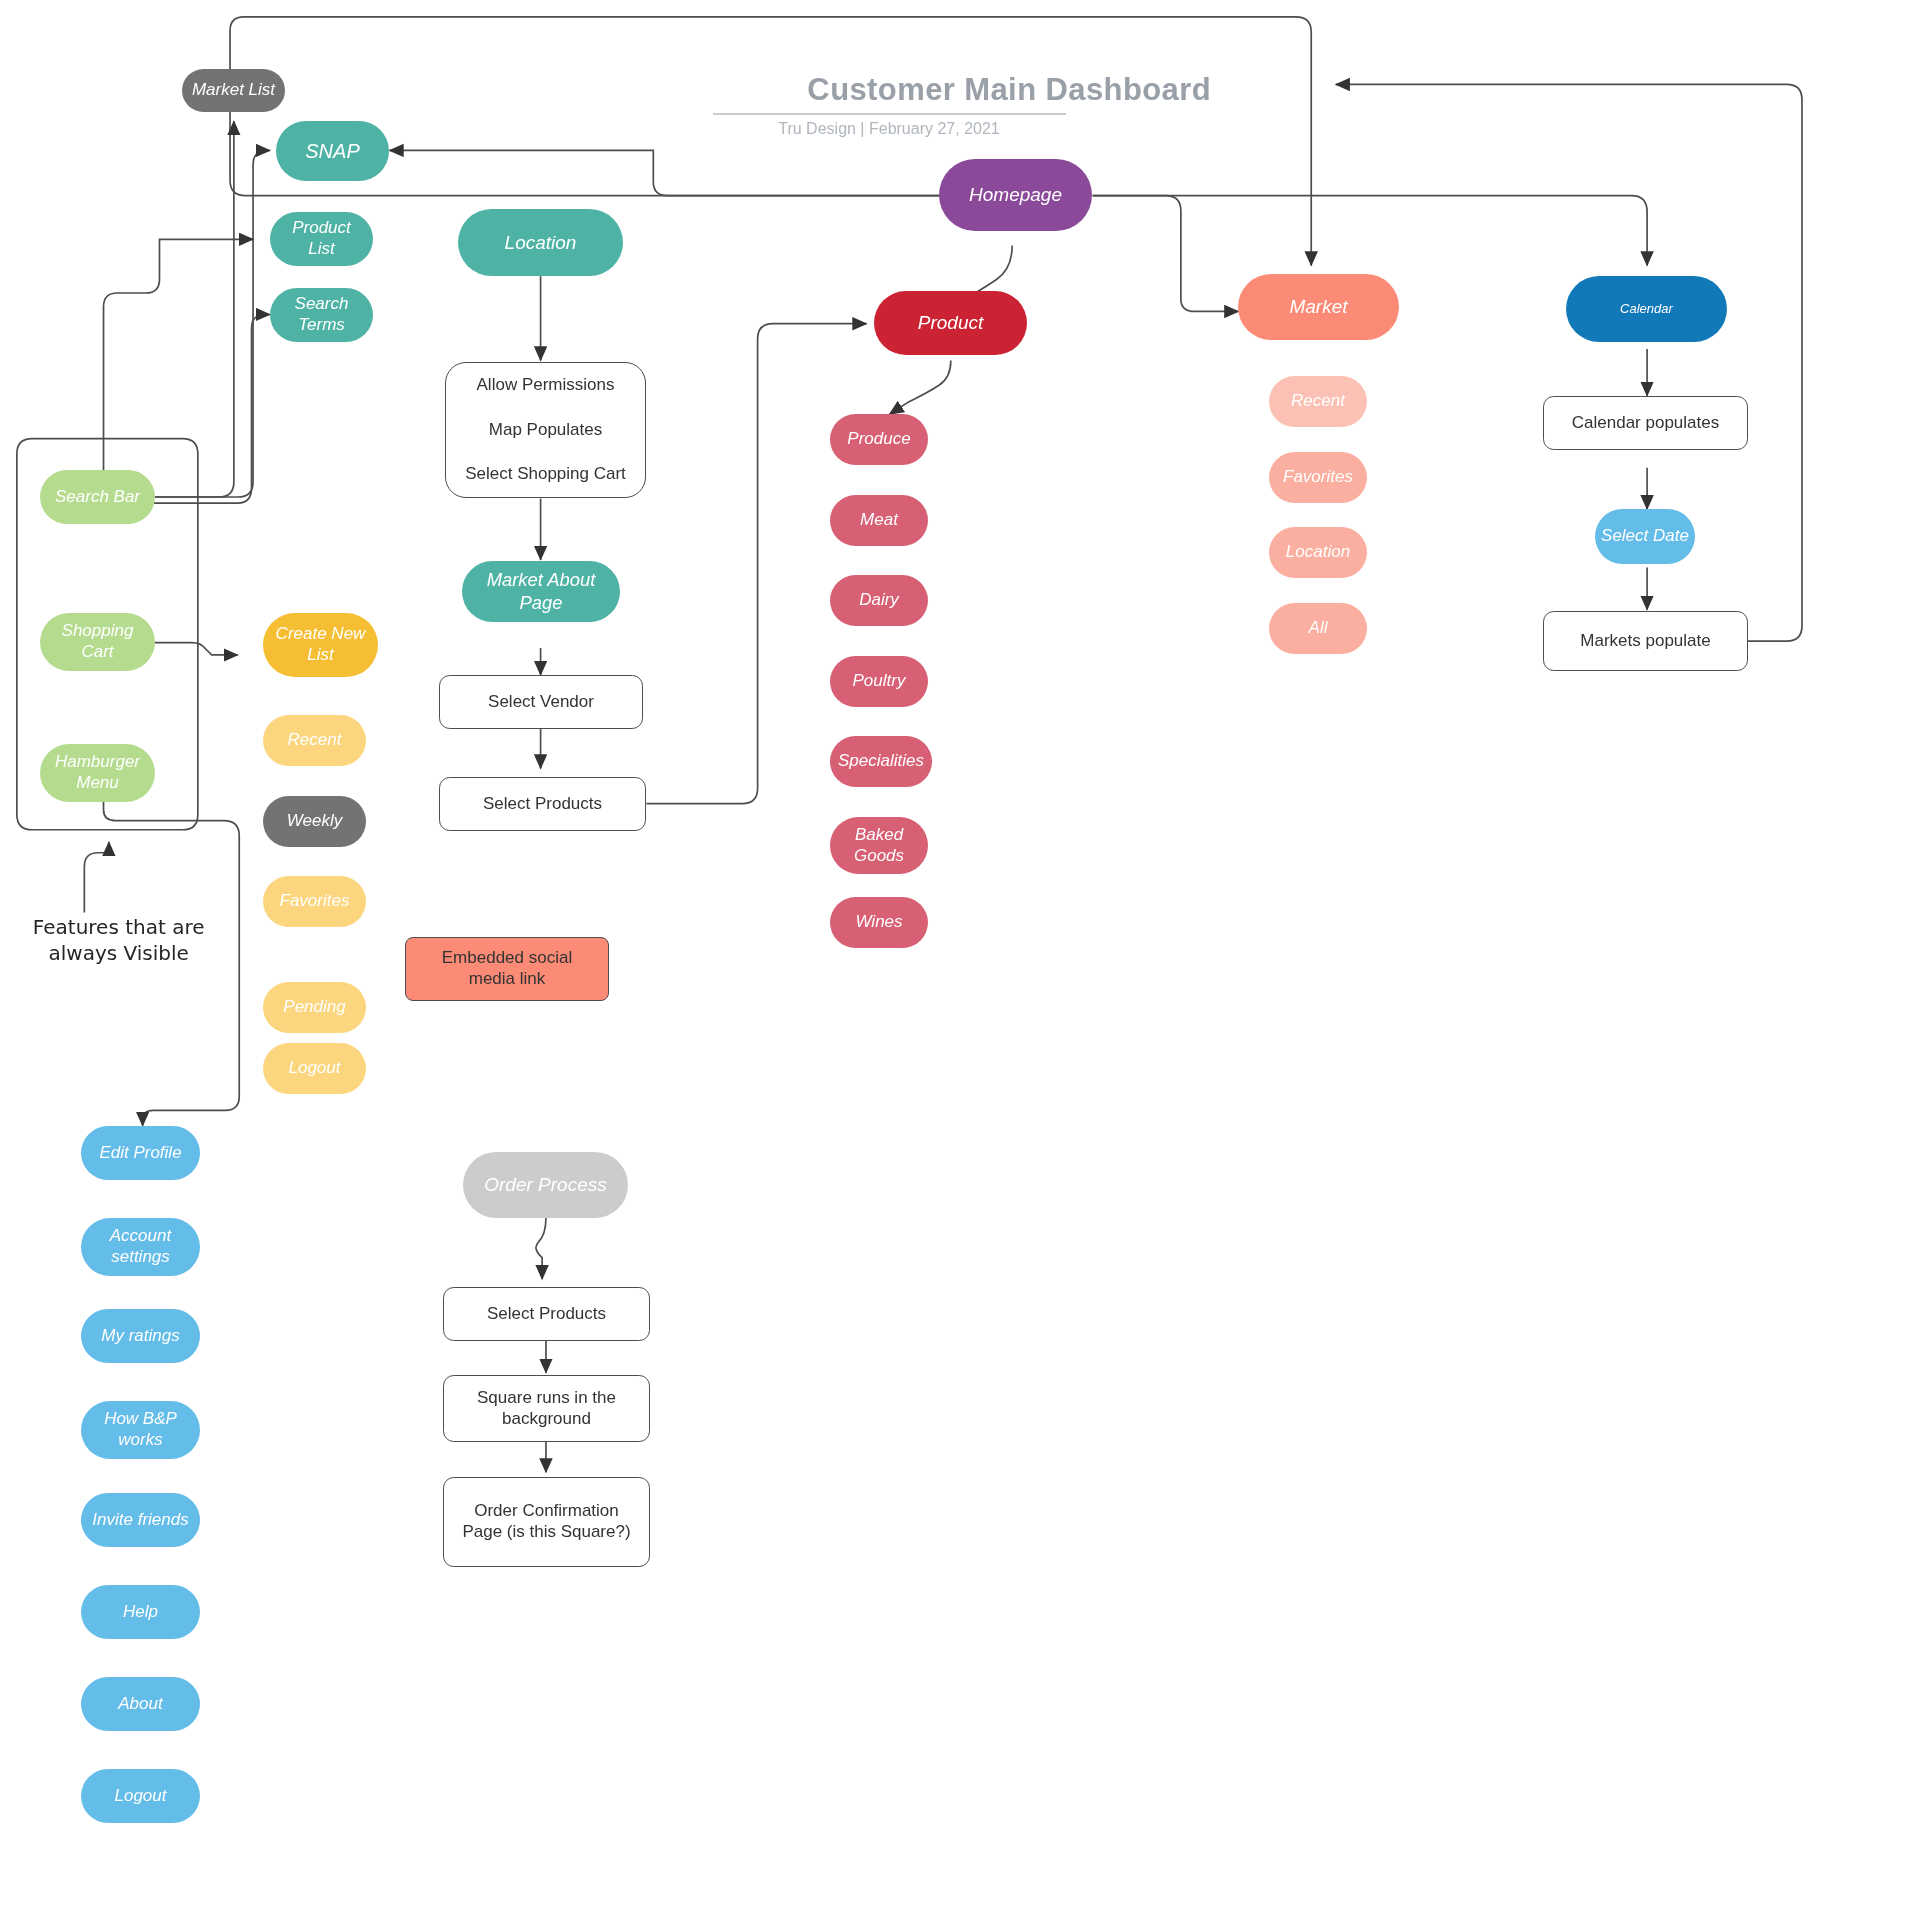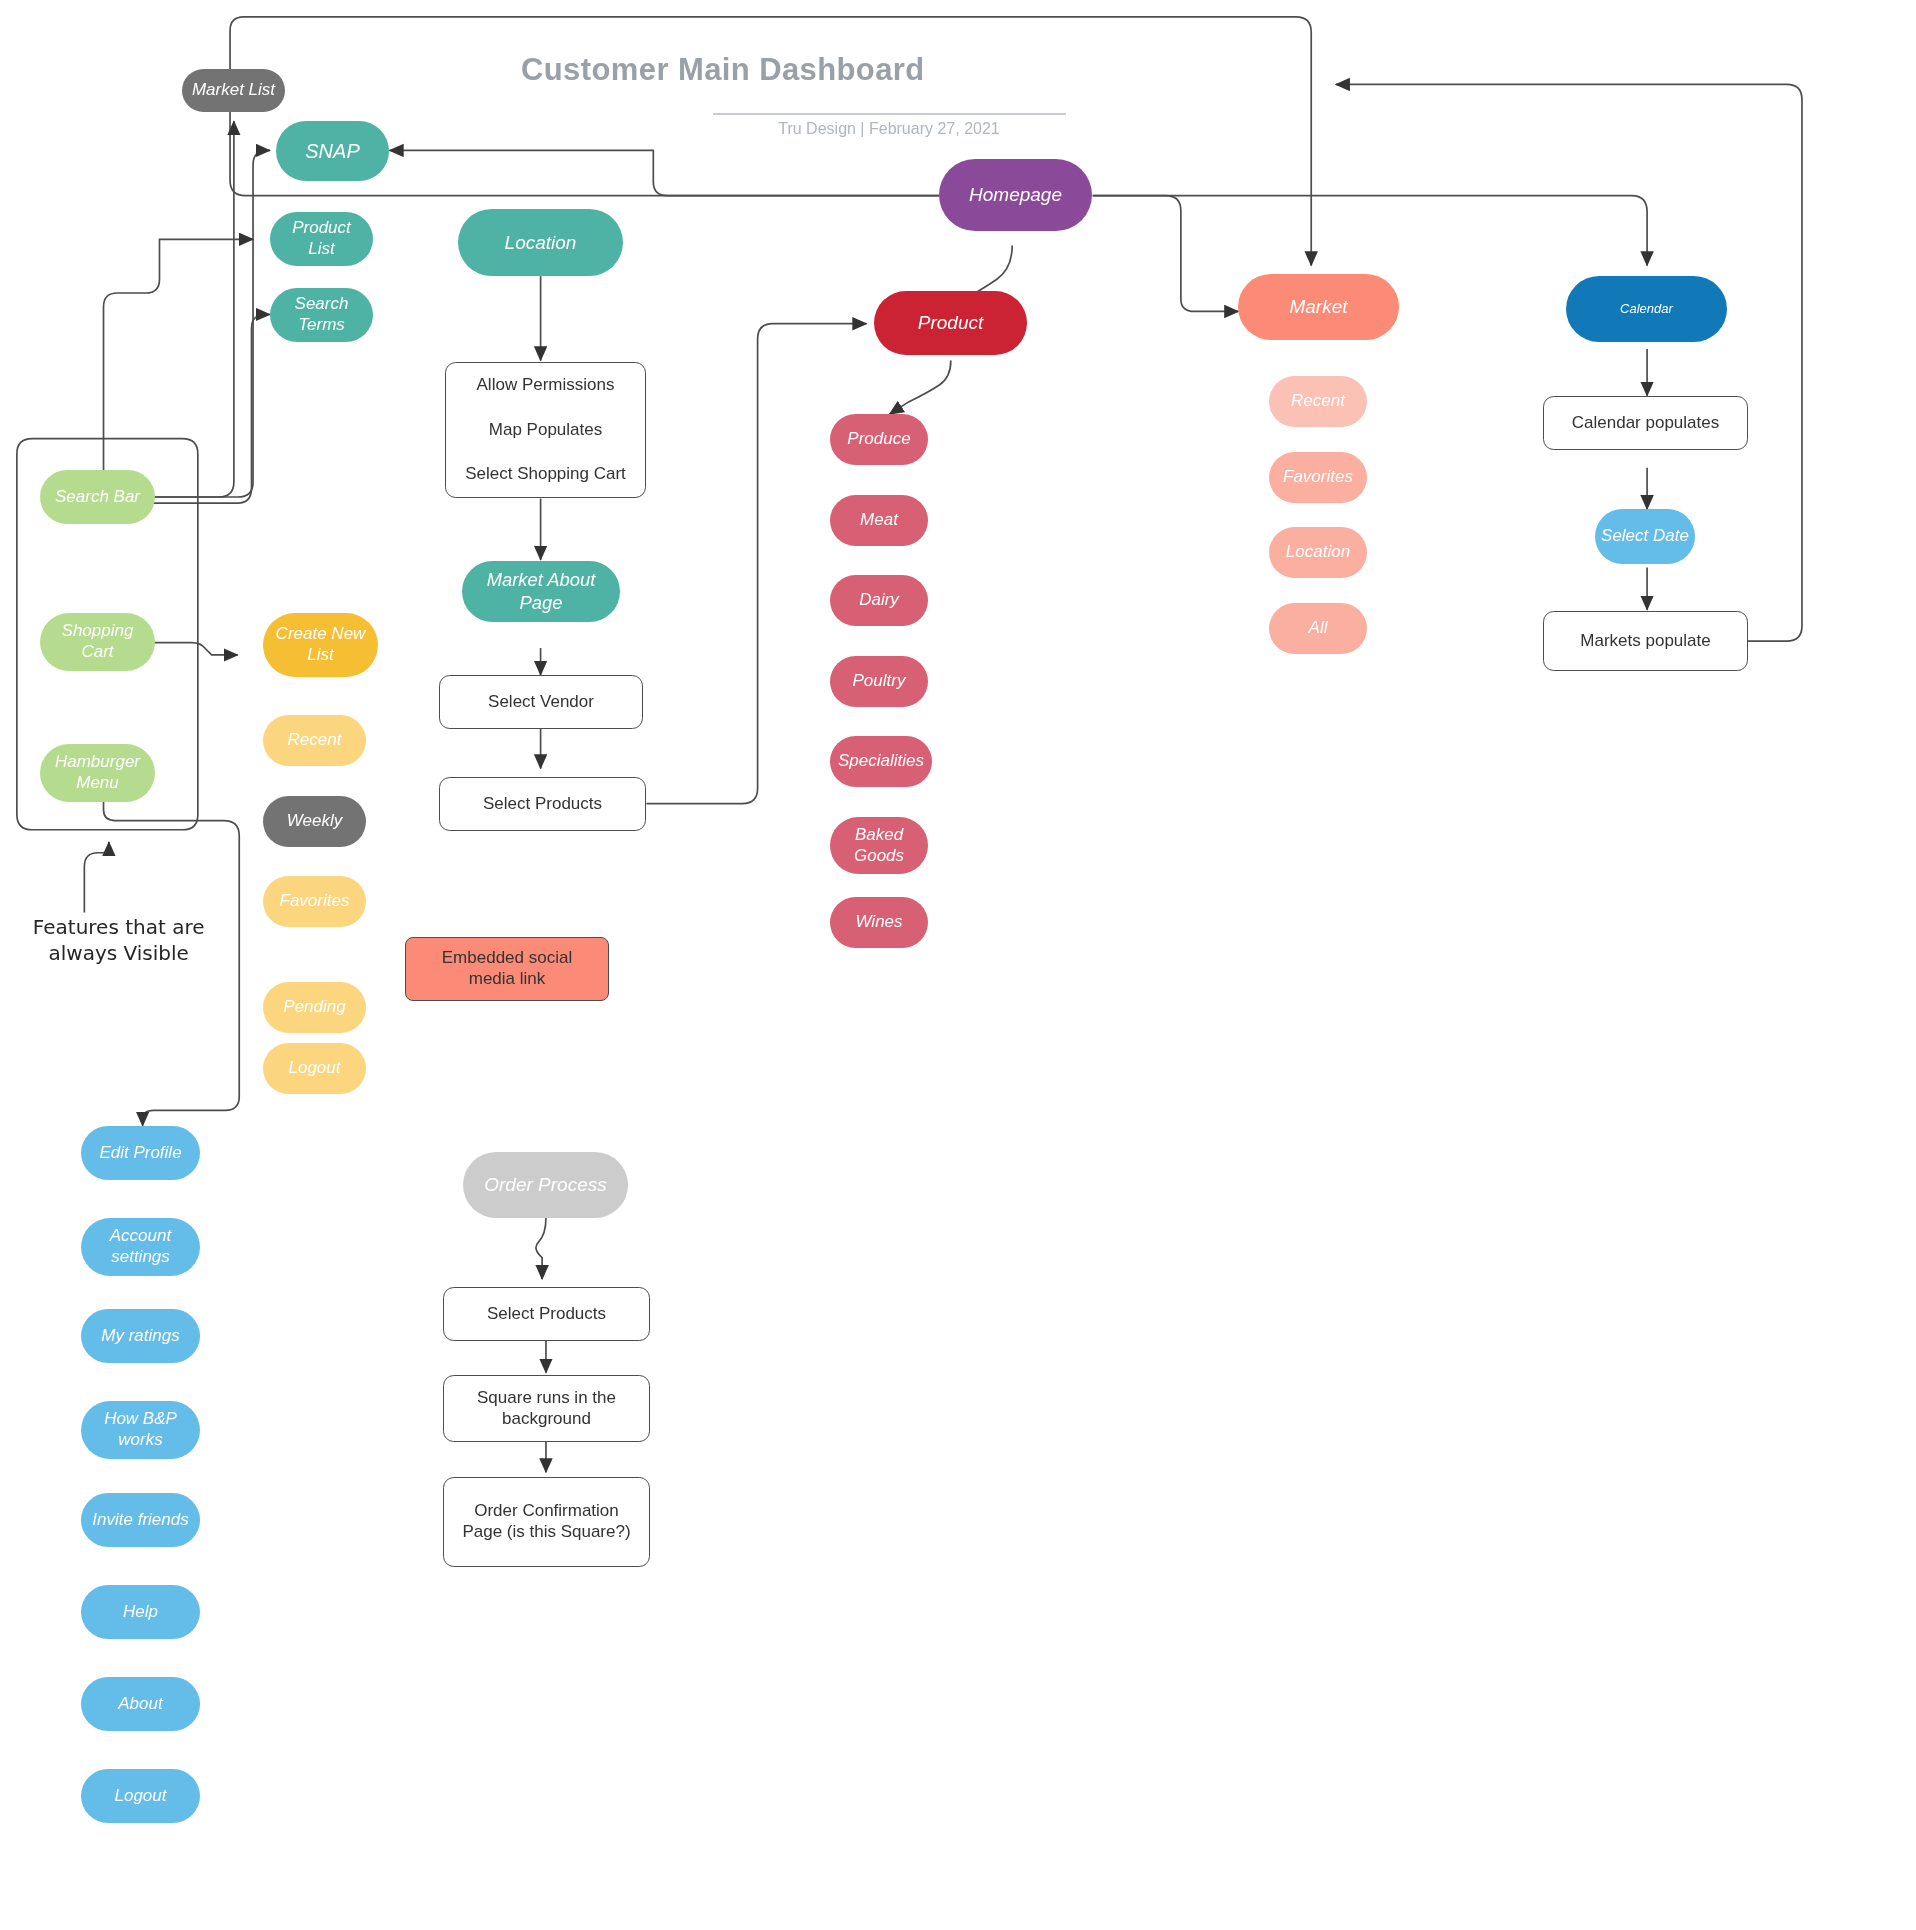--- a/index.html
+++ b/index.html
@@ -3,21 +3,21 @@
 <meta charset="utf-8">
 <style>
   html,body{margin:0;padding:0;background:#ffffff;}
   body{font-family:"Liberation Sans",sans-serif;}
   #canvas{position:relative;width:1917px;height:1931px;background:#ffffff;overflow:hidden;}
   #edges{position:absolute;left:0;top:0;width:1917px;height:1931px;}
   .node{position:absolute;display:flex;align-items:center;justify-content:center;text-align:center;box-sizing:border-box;line-height:1.22;}
   .pill{border-radius:766px;color:#ffffff;font-style:italic;}
   .rect{border-radius:10.7px;background:#ffffff;border:1.2px solid #4d4d4d;color:#333333;}
   .softrect{border-radius:8px;border:1.2px solid #4d4d4d;color:#333333;}
-  .title{position:absolute;text-align:left;color:#9aa0a8;font-weight:bold;}
+  .title{position:absolute;text-align:right;color:#9aa0a8;font-weight:bold;margin-top:20px;}
   .subtitle{position:absolute;text-align:center;color:#b0b6bd;}
   .rule{position:absolute;height:1.5px;background:#c8ccd1;}
   .note{position:absolute;color:#262626;font-family:"DejaVu Sans",sans-serif;text-align:center;line-height:1.3;}
 </style>
 </head>
 <body>
 
 <div id="canvas">
 
   <svg id="edges" viewBox="0 0 2500 2518">
@@ -140,21 +140,21 @@
   <div class="node pill" style="left:81px;top:1218px;width:119px;height:58px;background:#64BCE8;font-size:17px;padding:0 7.7px;">Account settings</div>
   <div class="node pill" style="left:81px;top:1309px;width:119px;height:54px;background:#64BCE8;font-size:17px;">My ratings</div>
   <div class="node pill" style="left:81px;top:1401px;width:119px;height:58px;background:#64BCE8;font-size:17px;padding:0 7.7px;">How B&amp;P works</div>
   <div class="node pill" style="left:81px;top:1493px;width:119px;height:54px;background:#64BCE8;font-size:17px;">Invite friends</div>
   <div class="node pill" style="left:81px;top:1585px;width:119px;height:54px;background:#64BCE8;font-size:17px;">Help</div>
   <div class="node pill" style="left:81px;top:1677px;width:119px;height:54px;background:#64BCE8;font-size:17px;">About</div>
   <div class="node pill" style="left:81px;top:1769px;width:119px;height:54px;background:#64BCE8;font-size:17px;">Logout</div>
 
   <div class="node pill" style="left:458px;top:209px;width:165px;height:67px;background:#4EB3A4;font-size:19px;">Location</div>
 
-  <div class="node rect" style="left:445px;top:362px;width:201px;height:136px;flex-direction:column;justify-content:space-around;font-size:17px;">
+  <div class="node rect" style="left:445px;top:362px;width:201px;height:136px;flex-direction:column;justify-content:space-around;font-size:17px;border-radius:21px;">
     <span>Allow Permissions</span>
     <span>Map Populates</span>
     <span>Select Shopping Cart</span>
   </div>
 
   <div class="node pill" style="left:462px;top:561px;width:158px;height:61px;background:#4EB3A4;font-size:18.4px;padding:0 12.3px;">Market About Page</div>
 
   <div class="node rect" style="left:439px;top:675px;width:204px;height:54px;font-size:17px;">Select Vendor</div>
 
   <div class="node rect" style="left:439px;top:777px;width:207px;height:54px;font-size:17px;">Select Products</div>

